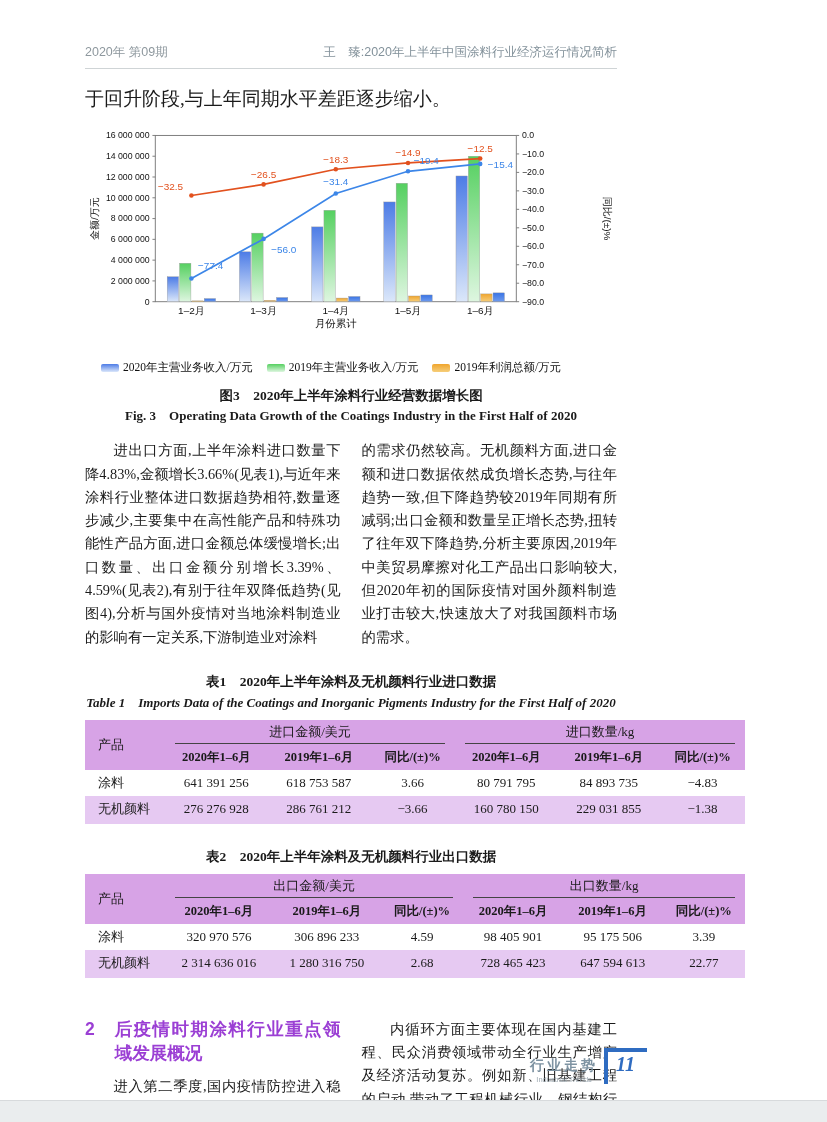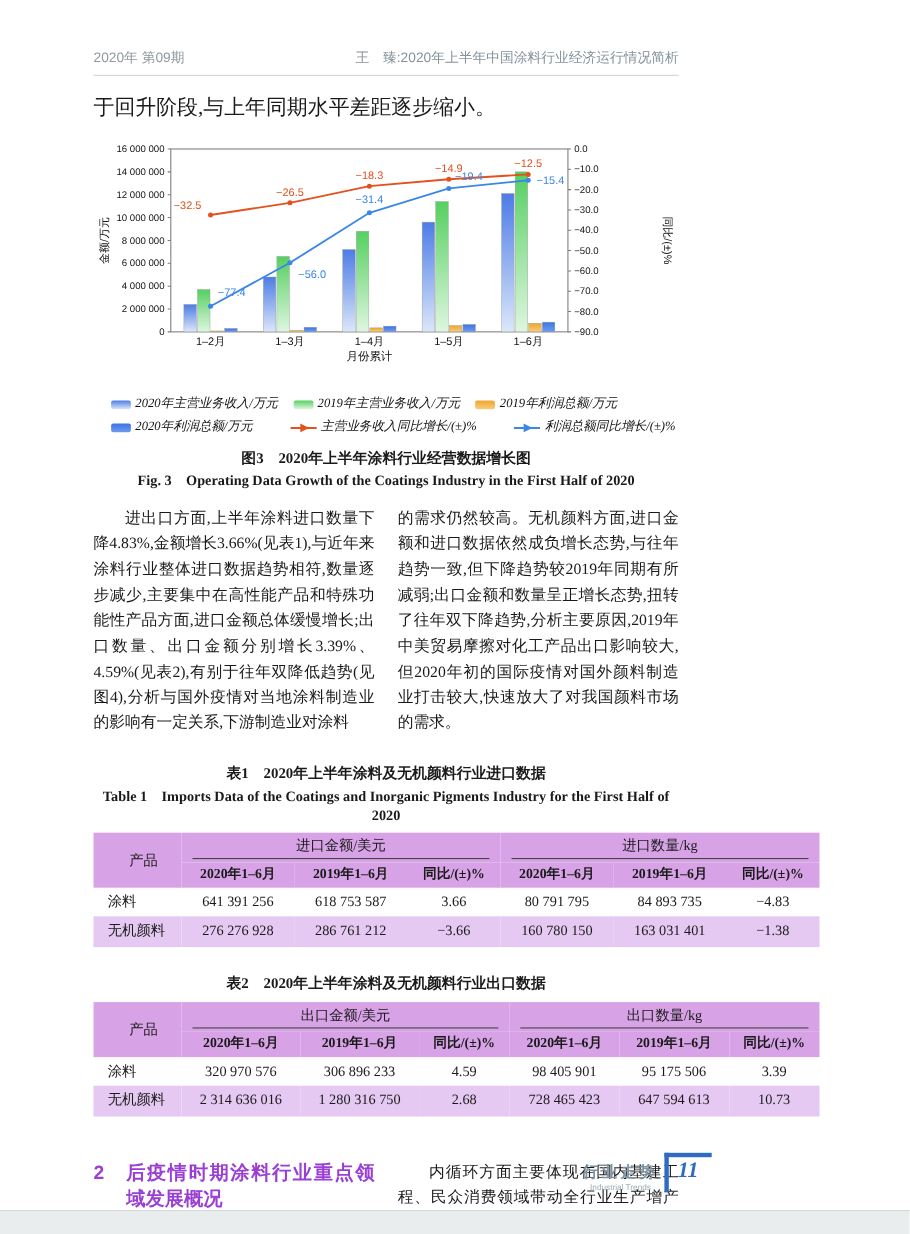--- a/index.html
+++ b/index.html
@@ -16,41 +16,41 @@
 
   .intro { margin-top:15px; font-size:19px; line-height:1.6; }
 
   
   .figure { margin-top:8px; text-align:center; }
   .chart-wrap { display:flex; justify-content:center; }
   svg text { font-family:"Liberation Sans", sans-serif; }
 
   .legend { width:500px; margin:2px auto 0; font-size:11.5px; line-height:1.55;
             font-family:"Liberation Serif", serif; color:#111; }
-  .lrow { display:flex; justify-content:flex-start; gap:14px; margin-top:3px;font-style:italic; }
+  .lrow { display:flex; justify-content:flex-start; gap:14px; margin-top:3px; }
   .lrow2 { gap:34px; }
   .litem { display:flex; align-items:center; gap:4px; white-space:nowrap; }
   .swatch { display:inline-block; width:18px; height:8px; border-radius:2px; }
 
   .figcap-cn { margin-top:10px; font-size:13.5px; font-weight:bold; }
   .figcap-en { margin-top:2px; font-size:13px; font-weight:bold; }
 
   
   .twocol { display:flex; gap:21px; margin-top:14px; }
   .col { width:320px; font-size:14.3px; line-height:1.63; text-align:justify;
          text-justify:inter-ideograph; }
   .indent { text-indent:2em; }
 
   
   .tblblock { margin-top:24px; }
   .tblcap-cn { text-align:center; font-size:13.5px; font-weight:bold; }
-  .tblcap-en { text-align:center; font-size:13px; font-weight:bold; margin-top:3px; }
+  .tblcap-en { text-align:center; font-size:13px; font-weight:bold; margin-top:3px;font-style:italic; }
   table.dt { width:660px; border-collapse:collapse; margin-top:8px; font-size:13px; }
   table.dt thead th { background:var(--th-bg); font-weight:normal; padding:3px 2px; }
-  table.dt th.prod { text-align:center; padding-left:13px; width:80px; }
+  table.dt th.prod { text-align:left; padding-left:13px; width:80px; }
   table.dt th.grp div { border-bottom:1px solid #444; padding-bottom:2px; margin:0 8px; }
   table.dt th.sub { font-size:12.5px; padding:2px 2px 4px;font-weight:bold; }
   table.dt td { padding:4px 2px; text-align:center; }
   table.dt td.prod { text-align:left; padding-left:13px; }
   table.dt tbody tr.alt { background:var(--row-alt); }
   table.dt tbody tr:last-child td { border-bottom:2px solid var(--row-alt); }
 
   
   .sec2 { display:flex; gap:21px; margin-top:40px; }
   .sec2 .col { width:320px; }
@@ -206,40 +206,20 @@
           </span>
           <span class="litem">
             <span class="swatch" style="background: linear-gradient(rgb(85, 208, 96), rgb(222, 246, 224));"></span>
             <span>2019年主营业务收入/万元</span>
           </span>
           <span class="litem">
             <span class="swatch" style="background: linear-gradient(rgb(240, 165, 46), rgb(246, 206, 122));"></span>
             <span>2019年利润总额/万元</span>
           </span>
         </div>
-      <div class="lrow lrow2" id="legend-row2">
-          <span class="litem">
-            <span class="swatch" style="background: linear-gradient(rgb(58, 116, 228), rgb(110, 155, 239));"></span>
-            <span>2020年利润总额/万元</span>
-          </span>
-          <span class="litem">
-            <svg width="24" height="10">
-              <line x1="0" y1="5" x2="24" y2="5" stroke="#e2511e" stroke-width="1.8"></line>
-              <polygon points="9,1 17,5 9,9" fill="#e2511e"></polygon>
-            </svg>
-            <span>主营业务收入同比增长/(±)%</span>
-          </span>
-          <span class="litem">
-            <svg width="24" height="10">
-              <line x1="0" y1="5" x2="24" y2="5" stroke="#3c86e8" stroke-width="1.8"></line>
-              <polygon points="9,1 17,5 9,9" fill="#3c86e8"></polygon>
-            </svg>
-            <span>利润总额同比增长/(±)%</span>
-          </span>
-        </div>
     </div>
     <div class="figcap-cn">图3　2020年上半年涂料行业经营数据增长图</div>
     <div class="figcap-en">Fig. 3　Operating Data Growth of the Coatings Industry in the First Half of 2020</div>
   </div>
 
   <div class="twocol">
     <div class="col indent">进出口方面,上半年涂料进口数量下降4.83%,金额增长3.66%(见表1),与近年来涂料行业整体进口数据趋势相符,数量逐步减少,主要集中在高性能产品和特殊功能性产品方面,进口金额总体缓慢增长;出口数量、出口金额分别增长3.39%、4.59%(见表2),有别于往年双降低趋势(见图4),分析与国外疫情对当地涂料制造业的影响有一定关系,下游制造业对涂料</div>
     <div class="col">的需求仍然较高。无机颜料方面,进口金额和进口数据依然成负增长态势,与往年趋势一致,但下降趋势较2019年同期有所减弱;出口金额和数量呈正增长态势,扭转了往年双下降趋势,分析主要原因,2019年中美贸易摩擦对化工产品出口影响较大,但2020年初的国际疫情对国外颜料制造业打击较大,快速放大了对我国颜料市场的需求。</div>
   </div>
 
@@ -275,21 +255,21 @@
             <td>80 791 795</td>
             <td>84 893 735</td>
             <td>−4.83</td>
           </tr>
           <tr class="alt">
             <td class="prod">无机颜料</td>
             <td>276 276 928</td>
             <td>286 761 212</td>
             <td>−3.66</td>
             <td>160 780 150</td>
-            <td>163 031 401</td>
+            <td>229 031 855</td>
             <td>−1.38</td>
           </tr>
         </tbody>
       </table>
   </div>
 
   <div class="tblblock">
     <div class="tblcap-cn">表2　2020年上半年涂料及无机颜料行业出口数据</div>
     <table class="dt" id="table2">
         <thead>
@@ -321,21 +301,21 @@
             <td>95 175 506</td>
             <td>3.39</td>
           </tr>
           <tr class="alt">
             <td class="prod">无机颜料</td>
             <td>2 314 636 016</td>
             <td>1 280 316 750</td>
             <td>2.68</td>
             <td>728 465 423</td>
             <td>647 594 613</td>
-            <td>10.73</td>
+            <td>22.77</td>
           </tr>
         </tbody>
       </table>
   </div>
 
   <div class="sec2">
     <div class="col">
       <div class="sec-head">
         <span class="num">2</span>
         <span class="ttl">后疫情时期涂料行业重点领域发展概况</span>

